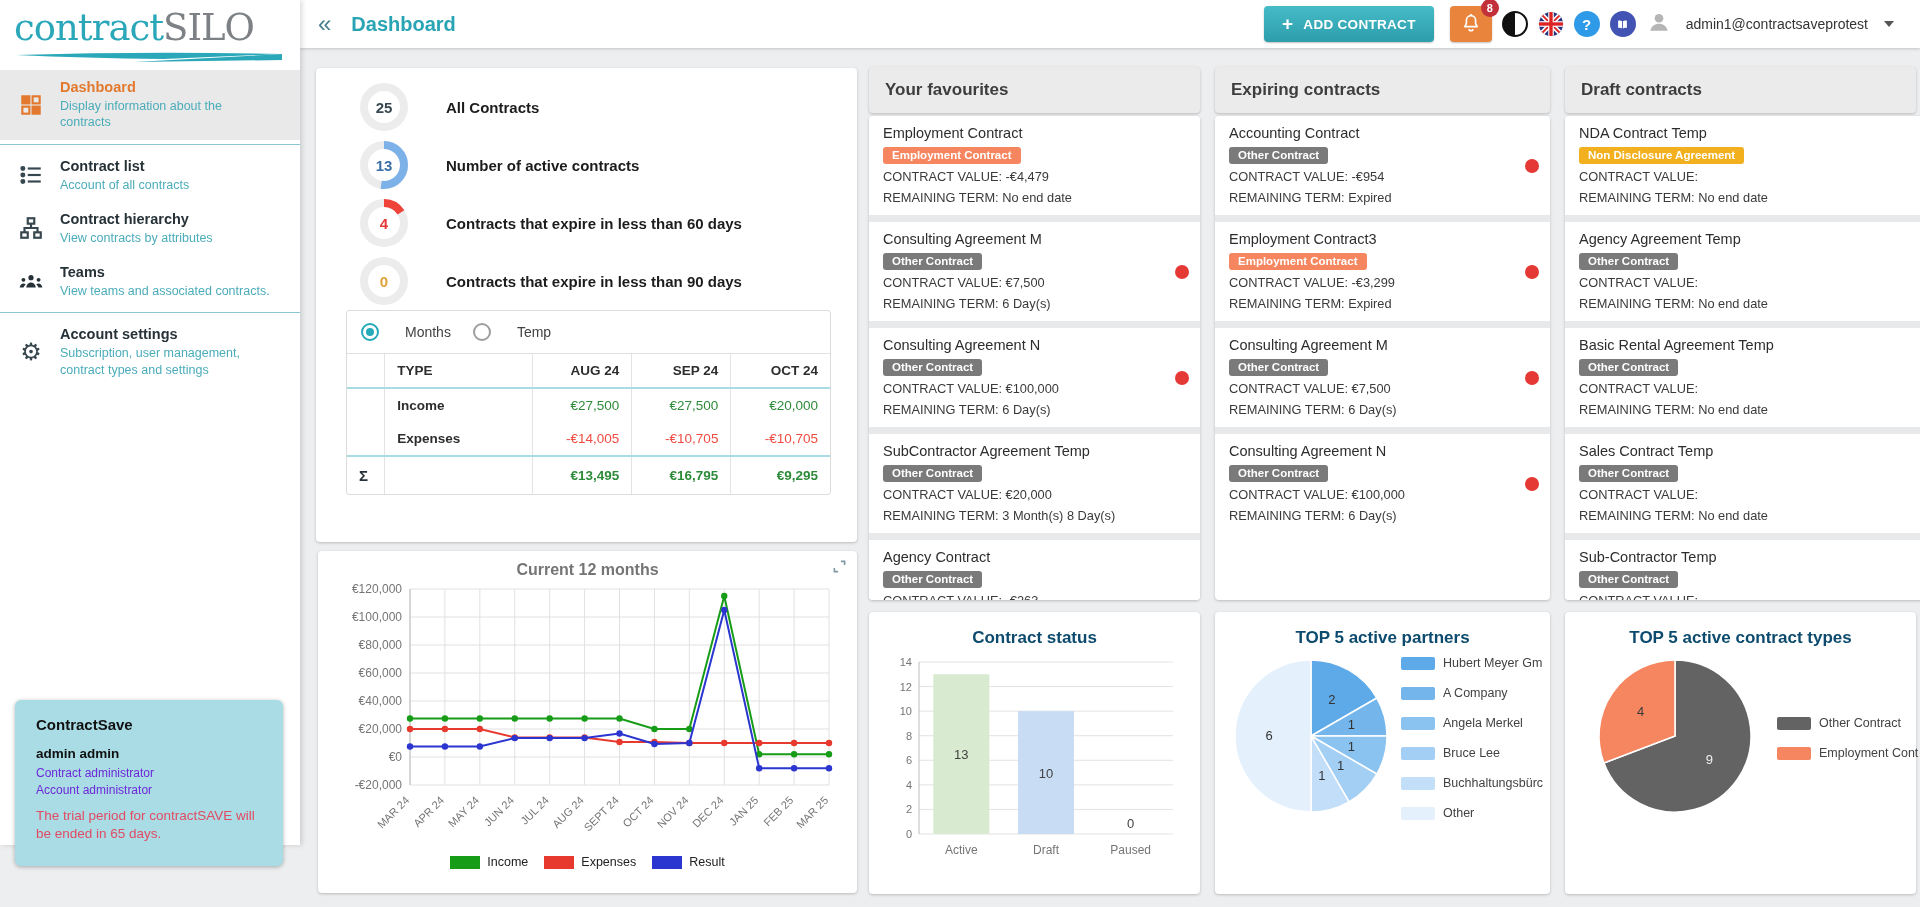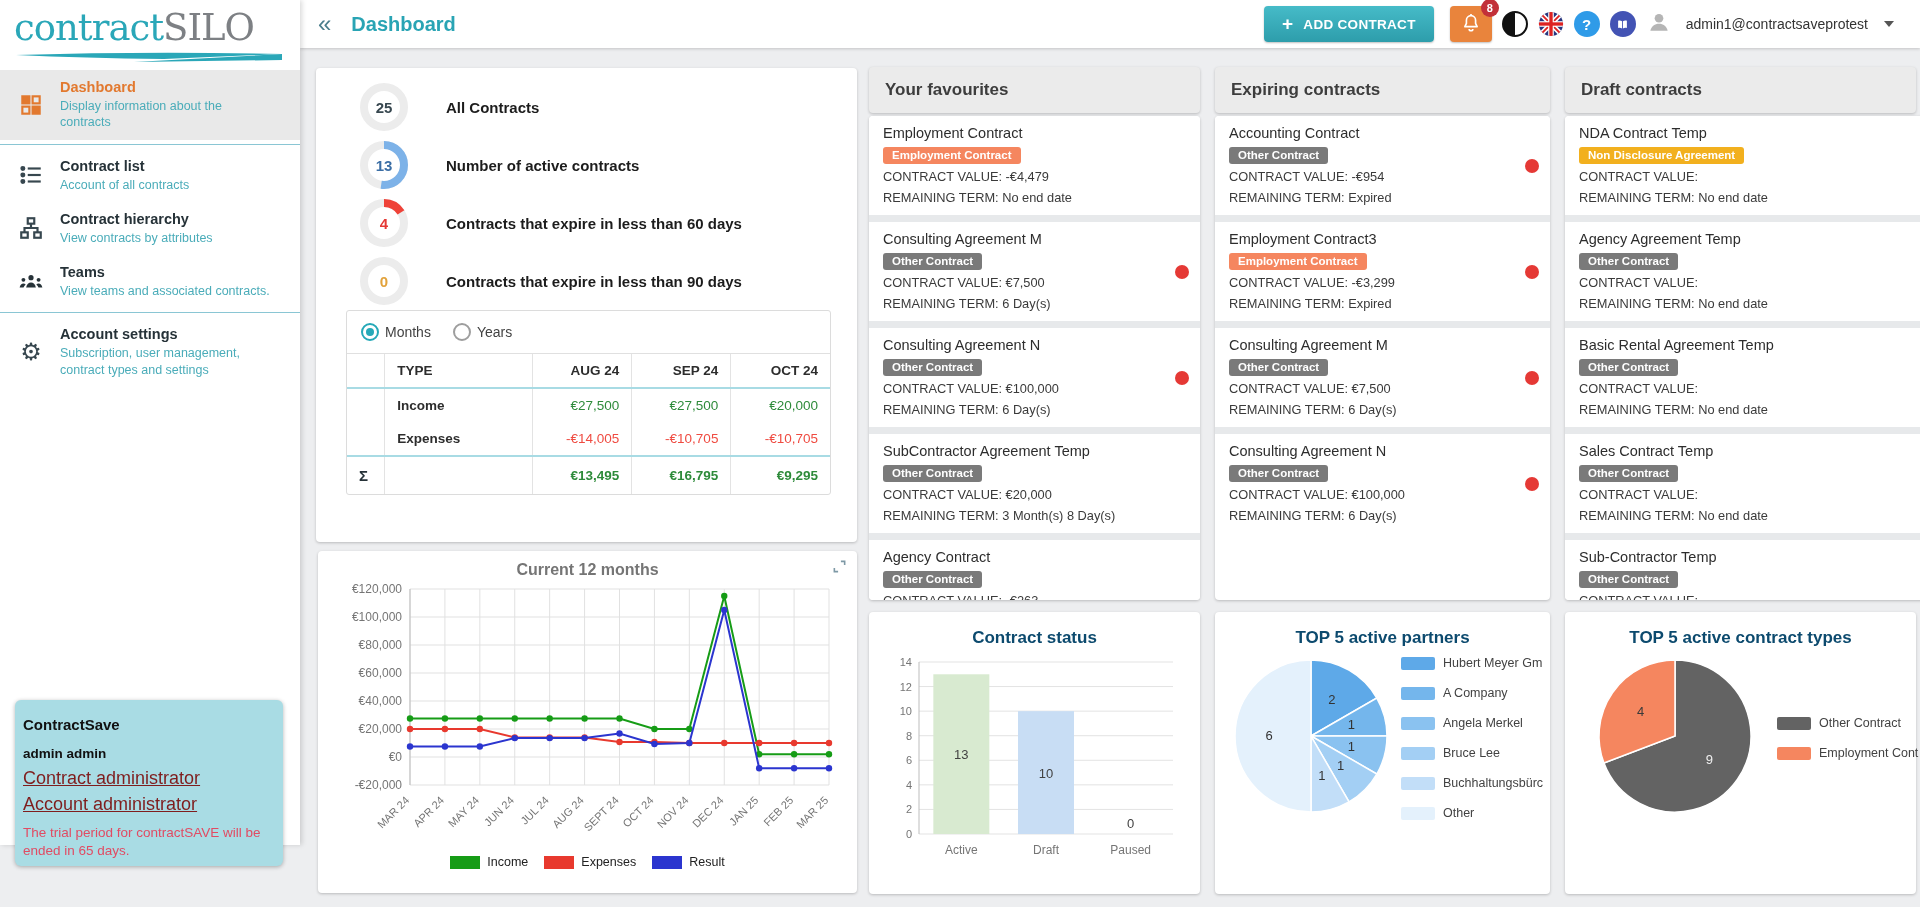--- a/index.html
+++ b/index.html
@@ -43,41 +43,41 @@
   .side-item { position:relative; padding:9px 14px 9px 16px; display:flex; align-items:center; cursor:pointer; }
   .side-item.active { background:#e9e9e9; }
   .side-ic { width:30px; display:flex; justify-content:center; flex:0 0 auto; }
   .side-txt { margin-left:14px; }
   .side-label { font-size:14.5px; font-weight:bold; color:#263238; }
   .side-item.active .side-label { color:#e2792f; }
   .side-desc { font-size:12.5px; color:#4aacb9; margin-top:3px; max-width:212px; line-height:1.3; }
   .side-divider { border-bottom:1px solid #8ac6d4; margin:4px 0; }
   .gear-glyph { font-size:24px; color:#37474f; line-height:1; }
   .account-box { position:absolute; left:15px; top:700px; width:268px; height:166px; background:#a9dce4;
-                 border-radius:6px; box-shadow:0 1px 4px rgba(0,0,0,.3); padding:16px 8px; }
+                 border-radius:6px; box-shadow:0 1px 4px rgba(0,0,0,.3); padding:16px 21px; }
   .ab-title { font-size:15px; font-weight:bold; color:#111; margin-bottom:13px; }
   .ab-user { font-size:13.5px; font-weight:bold; color:#111; margin-bottom:4px; }
-  .ab-role { font-size:18px; color:#7f1d1d; line-height:1.45;text-decoration:underline; }
+  .ab-role { font-size:12px; color:#6d28d9; line-height:1.45; }
   .ab-notice { font-size:13.5px; color:#e14b63; margin-top:7px; line-height:1.35; }
 
   
   #main { position:absolute; left:300px; top:48px; width:1620px; height:859px; background:#edeef0; }
   .card { position:absolute; background:#fff; border-radius:4px; box-shadow:0 1px 3px rgba(0,0,0,.22); }
 
   
   #stats-card { left:16px; top:20px; width:541px; height:474px; padding:10px 0 0 0; }
   .stat-row { display:flex; align-items:center; padding:5px 0 5px 44px; }
   .stat-label { margin-left:38px; font-size:15px; font-weight:bold; color:#1c1c1c; }
   .stat-donut { position:relative; width:48px; height:48px; flex:0 0 auto; }
   .stat-num { position:absolute; inset:0; display:flex; align-items:center; justify-content:center;
               font-size:15px; font-weight:bold; }
   .ie-heading { font-size:16.5px; font-weight:bold; color:#1c1c1c; margin:14px 0 10px 30px; }
   .ie-table-wrap { margin:0 26px 0 30px; border:1px solid #dcdcdc; border-radius:3px; overflow:hidden; }
   .radio-row { display:flex; align-items:center; gap:22px; padding:12px 14px; border-bottom:1px solid #e0e0e0; }
-  .radio-opt { display:flex; align-items:center; gap:6px; font-size:14px; color:#424242; cursor:pointer; }
+  .radio-opt { display:flex; align-items:center; gap:26px; font-size:14px; color:#424242; cursor:pointer; }
   .radio-circ { width:18px; height:18px; border-radius:50%; border:2px solid #9e9e9e; position:relative; }
   .radio-circ.sel { border-color:#26a9b8; }
   .radio-circ.sel::after { content:""; position:absolute; left:3px; top:3px; width:8px; height:8px;
                            border-radius:50%; background:#26a9b8; }
   table.ie { width:100%; border-collapse:collapse; font-size:13.5px; }
   table.ie td, table.ie th { padding:9px 12px; border-right:1px solid #e3e3e3; }
   table.ie td:last-child, table.ie th:last-child { border-right:none; }
   table.ie thead th { text-align:right; color:#2d2d2d; font-weight:bold; border-bottom:2px solid #a8dbe4; }
   table.ie thead th.type-col { text-align:left; }
   table.ie .num { text-align:right; }
@@ -310,21 +310,21 @@
           </div>
         </div>
       <div class="ie-table-wrap">
         <div class="radio-row">
             <span class="radio-opt">
               <span class="radio-circ sel"></span>
               <span>Months</span>
             </span>
             <span class="radio-opt">
               <span class="radio-circ"></span>
-              <span>Years</span>
+              <span>Temp</span>
             </span>
           </div>
         <table class="ie">
           <thead>
               <tr>
                 <th style="width:38px"></th>
                 <th class="type-col" style="width:150px">TYPE</th>
                 <th class="" style="width:100px">AUG 24</th>
                 <th class="" style="width:100px">SEP 24</th>
                 <th class="" style="width:100px">OCT 24</th>

